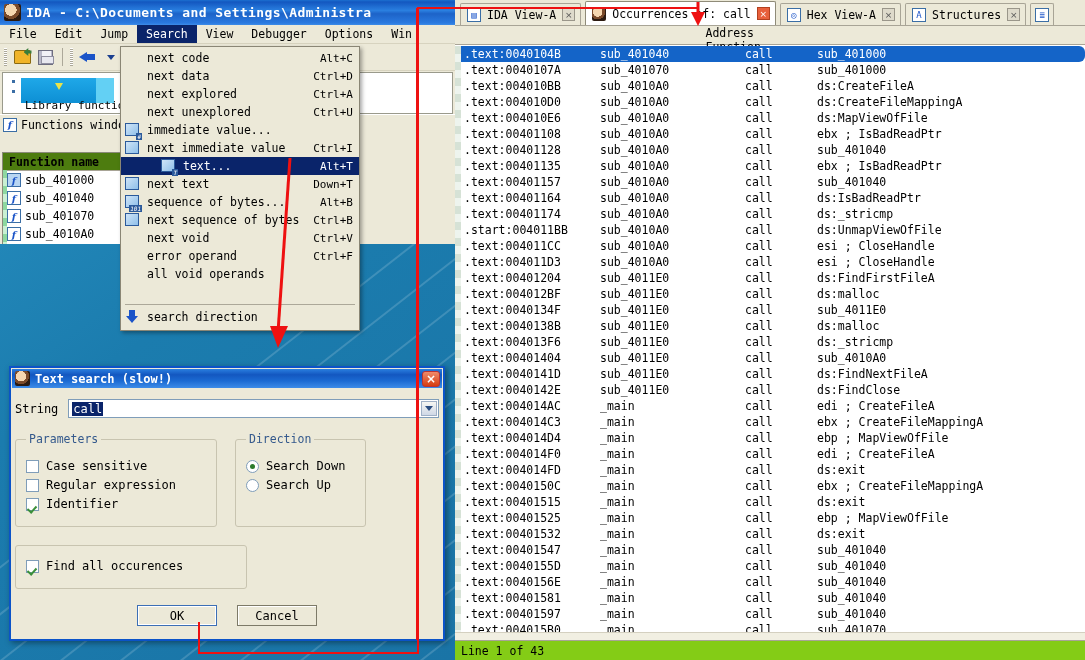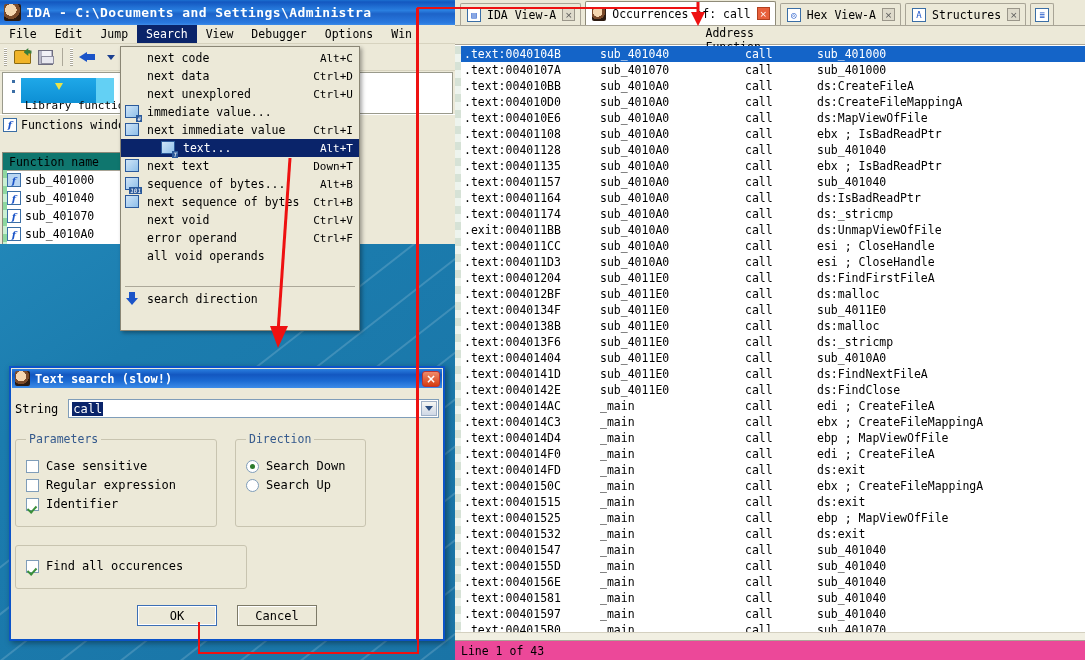--- a/index.html
+++ b/index.html
@@ -84,22 +84,22 @@
     padding-left:3px; border-top:1px solid #fff;
     font-size:11.5px;
   }
   .fbadge{ width:14px;height:14px;border:1px solid #3b6ea5;background:#fff;
      color:#1b54c8;font-style:italic;font-weight:bold;font-size:10px;
      display:flex;align-items:center;justify-content:center;font-family:"DejaVu Serif",serif;}
   #fnlist{
     position:absolute; left:2px; top:152px; width:120px; height:186px;
     background:#fff; border:1px solid #8a8a7a; overflow:hidden;
   }
-  #fnlist .colhead{ height:18px; background:#0f766e; border-bottom:1px solid #a8a496;
-     display:flex; align-items:center; padding-left:6px; font-size:11.5px;}
+  #fnlist .colhead{ height:18px; background:#4d7c0f; border-bottom:1px solid #a8a496;
+     display:flex; align-items:center; padding-left:6px; font-size:11.5px;font-weight:bold;}
   #fnlist .row{ height:18px; display:flex; align-items:center; gap:4px; padding-left:2px; font-size:11.5px; }
   #fnlist .row .fbadge{ margin-left:2px; }
   #fnlist .row.sel .fbadge{ background:#b9d6f2; }
   #fnlist .row.pink{ background:#ffd9e8; }
   #fnlist .row.bold span.lbl{ font-weight:bold; }
   
   #fnstrip{ position:absolute; left:3px; top:170px; width:4px; height:168px;
     background:repeating-linear-gradient(180deg,#8ed8a0 0 8px,#c9f0d2 8px 16px); }
 
   
@@ -193,31 +193,31 @@
   .tab.active .tclose{ background:#e8603c; border-color:#b3401f; color:#fff;}
   .tab .favicon{ width:14px;height:14px;border-radius:2px;flex:0 0 auto;
      background:radial-gradient(circle at 40% 35%, #f6d7b0 0 38%, #7a4a2a 39% 60%, #2b1a10 61% 100%);}
   #colhead{
     height:19px; background:#ece9d8; border-bottom:1px solid #a8a496;
     display:flex; align-items:center; font-size:11.5px;flex-direction:column;
   }
   #colhead .c{ padding-left:8px; }
   .c1{ width:145px; } .c2{ width:145px; } .c3{ flex:1; }
   #rows{ position:absolute; left:0; top:46px; right:0; bottom:28px; overflow:hidden; background:#fff;}
-  .drow{ height:16px; display:flex; align-items:center; font-size:11.5px; white-space:nowrap;}
+  .drow{ height:16px; display:flex; align-items:center; font-size:11.5px; white-space:nowrap;border-radius:6px;}
   .drow.sel{ background:#1464c8; color:#fff; }
   .drow .addr{ width:145px; padding-left:9px; }
   .drow .fn{ width:145px; }
   .drow .op{ width:72px; }
   .drow .tgt{ flex:1; }
   #rowstrip{ position:absolute; left:0; top:46px; width:6px; bottom:28px;
     background:repeating-linear-gradient(180deg,#d6e2d6 0 8px,#eef4ee 8px 16px); }
   #statusbar{
     position:absolute; left:0; right:0; bottom:0; height:20px;
-    background:#ec4899; border-top:1px solid #a8a496;
+    background:#84cc16; border-top:1px solid #a8a496;
     display:flex; align-items:center; padding-left:6px; font-size:11.5px;
   }
   #hscroll{ position:absolute; left:0; right:0; bottom:20px; height:8px; background:#f1efe2; border-top:1px solid #d4d0c0;}
 
   
   #anno{ position:absolute; left:0; top:0; width:1085px; height:660px; pointer-events:none; z-index:60;}
 </style>
 </head>
 <body>
 
@@ -336,20 +336,25 @@
 <div id="menu">
   <div class="item">
     <span class="ic"></span>
     <span class="lbl">next code</span>
     <span class="key">Alt+C</span>
   </div>
   <div class="item">
     <span class="ic"></span>
     <span class="lbl">next data</span>
     <span class="key">Ctrl+D</span>
+  </div>
+  <div class="item">
+    <span class="ic"></span>
+    <span class="lbl">next explored</span>
+    <span class="key">Ctrl+A</span>
   </div>
   <div class="item">
     <span class="ic"></span>
     <span class="lbl">next unexplored</span>
     <span class="key">Ctrl+U</span>
   </div>
   <div class="item">
     <span class="ic">
         <i class="mico bin">
           <span class="tag">#</span>
@@ -583,21 +588,21 @@
         <span class="op">call</span>
         <span class="tgt">ds:IsBadReadPtr</span>
       </div>
       <div class="drow">
         <span class="addr">.text:00401174</span>
         <span class="fn">sub_4010A0</span>
         <span class="op">call</span>
         <span class="tgt">ds:_stricmp</span>
       </div>
       <div class="drow">
-        <span class="addr">.exit:004011BB</span>
+        <span class="addr">.start:004011BB</span>
         <span class="fn">sub_4010A0</span>
         <span class="op">call</span>
         <span class="tgt">ds:UnmapViewOfFile</span>
       </div>
       <div class="drow">
         <span class="addr">.text:004011CC</span>
         <span class="fn">sub_4010A0</span>
         <span class="op">call</span>
         <span class="tgt">esi ; CloseHandle</span>
       </div>

